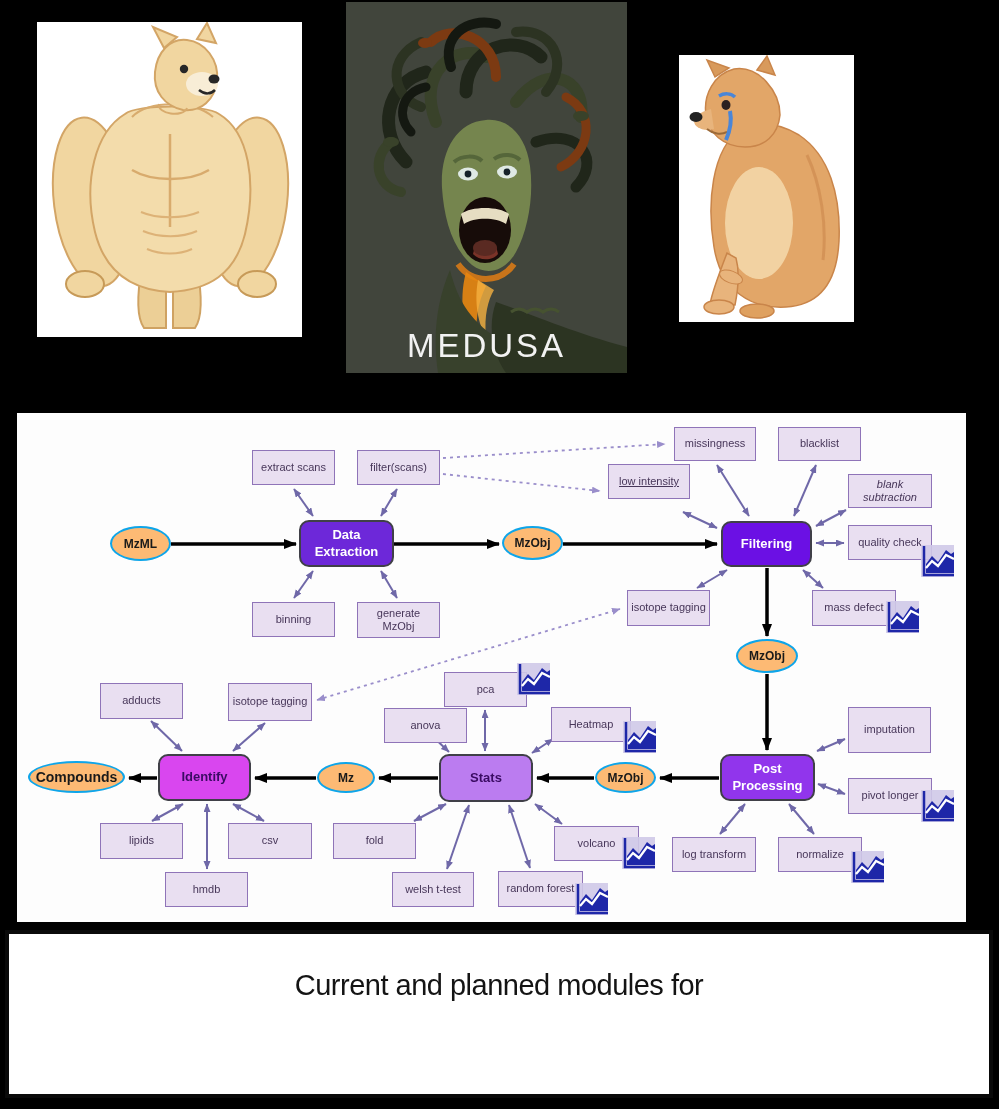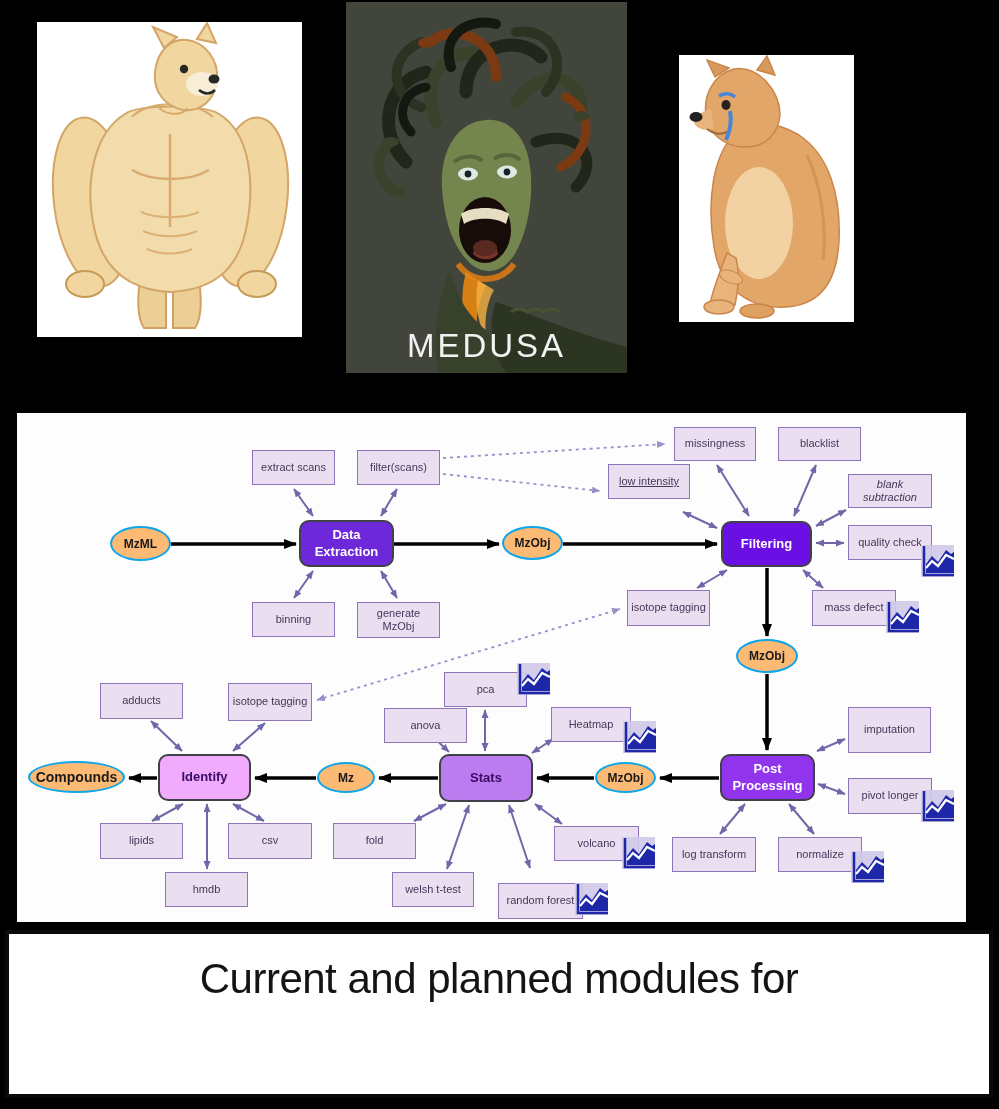--- a/index.html
+++ b/index.html
@@ -19,34 +19,34 @@
   }
   .module{
     position:absolute;border:2px solid #404048;border-radius:10px;
     display:flex;align-items:center;justify-content:center;text-align:center;
     font-weight:bold;font-size:13px;line-height:1.25;padding:2px;
   }
   .m-de{background:#6d28d9;color:#fff;}
   .m-fi{background:#6b10e4;color:#fff;}
   .m-pp{background:#9135ec;color:#fff;}
   .m-st{background:#bb7cf0;color:#3a0b63;}
-  .m-id{background:#f0abfc;color:#3a0b63;}
+  .m-id{background:#d946ef;color:#3a0b63;}
   .ellipse{
     position:absolute;background:#fdba74;border:2px solid #0ea5e9;border-radius:50%;
     display:flex;align-items:center;justify-content:center;font-weight:bold;
     font-size:12px;color:#1a1a1a;
   }
   .chart-icon{position:absolute;width:38px;height:37px;}
   
   #caption-box{
     position:absolute;left:5px;top:930px;width:988px;height:168px;
     background:#fff;border:4px solid #0a0a0a;
   }
   #caption-text{
-    margin-top:21px;text-align:center;font-size:42px;color:#141414;letter-spacing:-0.5px;
+    margin-top:35px;text-align:center;font-size:29px;color:#141414;letter-spacing:-0.5px;
   }
   #medusa-caption{
     position:absolute;left:0;bottom:8px;width:100%;text-align:center;
     color:#f2f2f2;font-size:33px;letter-spacing:3px;font-weight:400;
   }
 </style>
 </head>
 <body>
 
 <div class="meme-panel white-bg" style="left:37px;top:22px;width:265px;height:315px;">
@@ -256,21 +256,21 @@
   <div class="sat" style="left:211px;top:270px;width:84px;height:38px;">isotope tagging</div>
   <div class="sat" style="left:83px;top:410px;width:83px;height:36px;">lipids</div>
   <div class="sat" style="left:211px;top:410px;width:84px;height:36px;">csv</div>
   <div class="sat" style="left:148px;top:459px;width:83px;height:35px;">hmdb</div>
   <div class="sat" style="left:328px;top:295px;width:83px;height:35px;margin-left:39px;">anova</div>
   <div class="sat" style="left:427px;top:259px;width:83px;height:35px;">pca</div>
   <div class="sat" style="left:534px;top:294px;width:80px;height:35px;">Heatmap</div>
   <div class="sat" style="left:316px;top:410px;width:83px;height:36px;">fold</div>
   <div class="sat" style="left:375px;top:459px;width:82px;height:35px;">welsh t-test</div>
   <div class="sat" style="left:537px;top:413px;width:85px;height:35px;">volcano</div>
-  <div class="sat" style="left:481px;top:458px;width:85px;height:36px;margin-top:12px;">random forest</div>
+  <div class="sat" style="left:481px;top:458px;width:85px;height:36px;">random forest</div>
 
   <div class="chart-icon" style="left:901px;top:131px;">
     <svg width="38" height="37" viewBox="0 0 38 37">
         <rect x="3" y="1" width="33" height="32" fill="#cfc9e8" opacity="0.9"></rect>
         <path d="M6,2 L6,31 L36,31" stroke="#1e27a8" stroke-width="2.5" fill="none"></path>
         <path d="M8,29 L8,20 L14,12 L20,18 L28,6 L33,10 L36,8 L36,29 Z" fill="#1e27a8"></path>
         <path d="M8,24 L14,17 L20,22 L28,11 L36,15" stroke="#fff" stroke-width="2.3" fill="none"></path>
       </svg>
   </div>
   <div class="chart-icon" style="left:866px;top:187px;">

